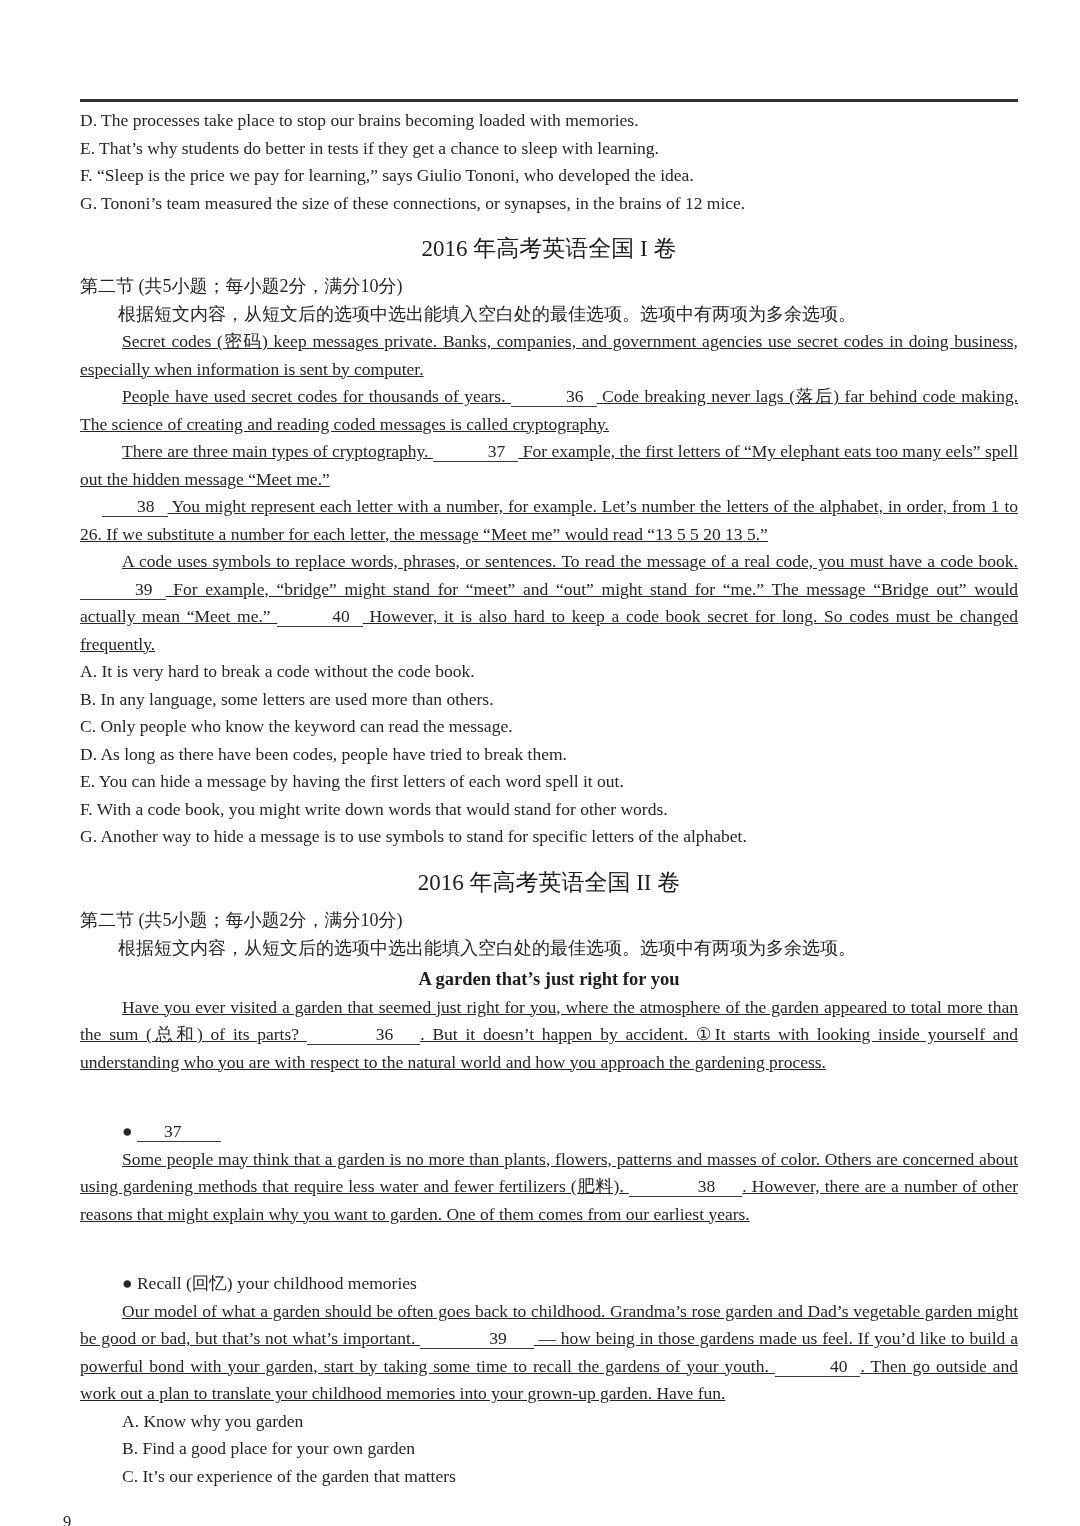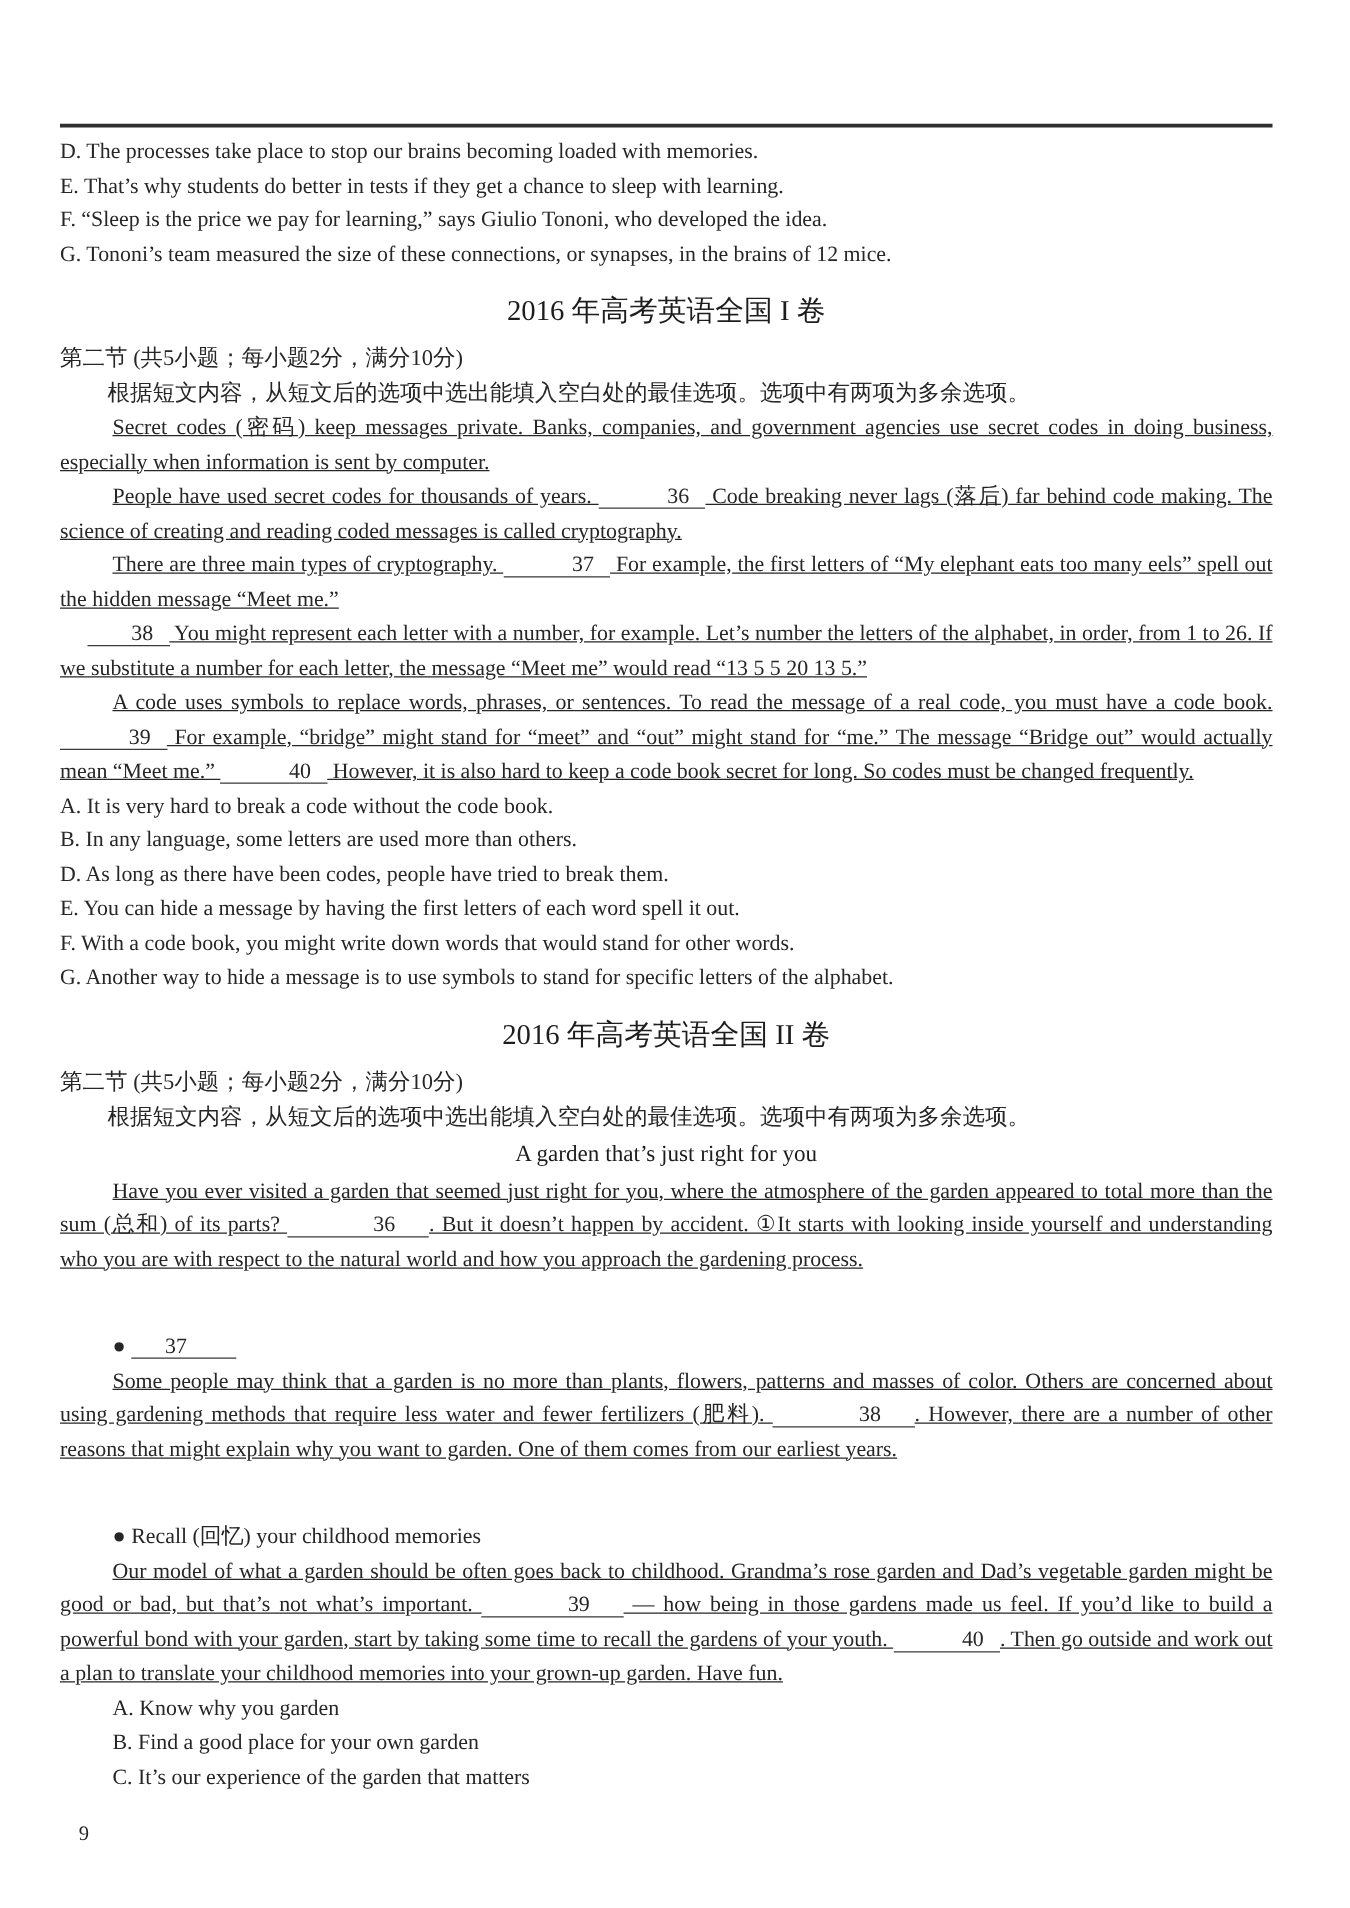--- a/index.html
+++ b/index.html
@@ -6,42 +6,42 @@
   body {
     width:1080px; height:1526px;
     font-family:"Liberation Serif","DejaVu Serif",serif;
     color:#262626;
     -webkit-font-smoothing:antialiased;
   }
   .page {
     position:relative; width:1080px; height:1526px;
     background:#ffffff; overflow:hidden;
   }
-  .content { padding:99px 62px 0 48px; }
+  .content { padding:99px 62px 0 80px; }
 
   .rule { height:0; border-top:3px solid #2f2f2f; margin:0 0 5px 0; }
 
   .option-line { font-size:17.5px; line-height:27.5px; }
   .option-line.indented { padding-left:42px; }
 
   .title {
     font-size:23px; font-weight:400; text-align:center;
     margin:16px 0 8px 0; color:#1d1d1d;
   }
   .section-head { font-size:18px; line-height:28px; }
   .instruction  { font-size:18px; line-height:28px; text-indent:38px; }
 
   .paragraph {
     font-size:17.5px; line-height:27.5px;
     text-align:justify; text-indent:42px;text-decoration:underline;
   }
   .paragraph.small-indent { text-indent:22px; }
 
   .subtitle {
-    font-size:18.5px; font-weight:400; text-align:center;
+    font-size:18.5px; font-weight:700; text-align:center;
     line-height:30px; margin-top:2px; color:#1d1d1d;
   }
   .bullet { font-size:17.5px; line-height:27.5px; padding-left:42px;margin-top:42px; }
 
   .blank {
     display:inline-block; min-width:30px; padding:0 13px;
     text-align:left; border-bottom:1.6px solid #3a3a3a;
     line-height:19px; vertical-align:baseline;
   }
   .blank.wide { padding:0 27px; }
@@ -61,20 +61,21 @@
       <div class="block title">2016 年高考英语全国 I 卷</div>
       <div class="block section-head">第二节 (共5小题；每小题2分，满分10分)</div>
       <div class="block instruction">根据短文内容，从短文后的选项中选出能填入空白处的最佳选项。选项中有两项为多余选项。</div>
       <div class="block paragraph">Secret codes (密码) keep messages private. Banks, companies, and government agencies use secret codes in doing business, especially when information is sent by computer.</div>
       <div class="block paragraph">People have used secret codes for thousands of years. <span class="blank">36</span> Code breaking never lags (落后) far behind code making. The science of creating and reading coded messages is called cryptography.</div>
       <div class="block paragraph">There are three main types of cryptography. <span class="blank">37</span> For example, the first letters of “My elephant eats too many eels” spell out the hidden message “Meet me.”</div>
       <div class="block paragraph small-indent"><span class="blank">38</span> You might represent each letter with a number, for example. Let’s number the letters of the alphabet, in order, from 1 to 26. If we substitute a number for each letter, the message “Meet me” would read “13 5 5 20 13 5.”</div>
       <div class="block paragraph">A code uses symbols to replace words, phrases, or sentences. To read the message of a real code, you must have a code book. <span class="blank">39</span> For example, “bridge” might stand for “meet” and “out” might stand for “me.” The message “Bridge out” would actually mean “Meet me.” <span class="blank">40</span> However, it is also hard to keep a code book secret for long. So codes must be changed frequently.</div>
       <div class="block option-line">A. It is very hard to break a code without the code book.</div>
       <div class="block option-line">B. In any language, some letters are used more than others.</div>
+      <div class="block option-line">C. Only people who know the keyword can read the message.</div>
       <div class="block option-line">D. As long as there have been codes, people have tried to break them.</div>
       <div class="block option-line">E. You can hide a message by having the first letters of each word spell it out.</div>
       <div class="block option-line">F. With a code book, you might write down words that would stand for other words.</div>
       <div class="block option-line">G. Another way to hide a message is to use symbols to stand for specific letters of the alphabet.</div>
       <div class="block title">2016 年高考英语全国 II 卷</div>
       <div class="block section-head">第二节 (共5小题；每小题2分，满分10分)</div>
       <div class="block instruction">根据短文内容，从短文后的选项中选出能填入空白处的最佳选项。选项中有两项为多余选项。</div>
       <div class="block subtitle">A garden that’s just right for you</div>
       <div class="block paragraph">Have you ever visited a garden that seemed just right for you, where the atmosphere of the garden appeared to total more than the sum (总和) of its parts? <span class="blank wide">36</span>. But it doesn’t happen by accident. ①It starts with looking inside yourself and understanding who you are with respect to the natural world and how you approach the gardening process.</div>
       <div class="block bullet">● <span class="blank wide">37</span></div>

